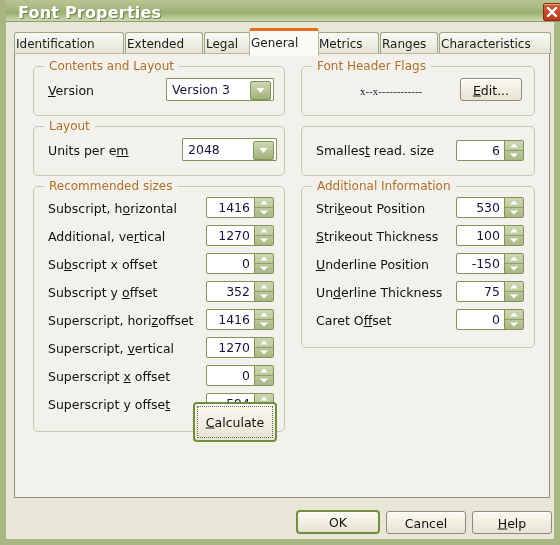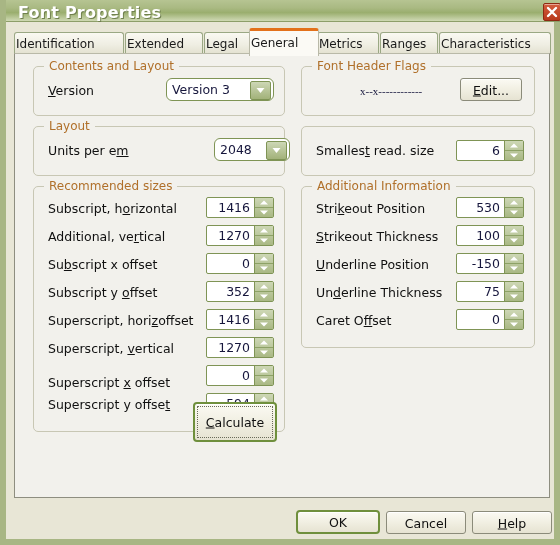--- a/index.html
+++ b/index.html
@@ -145,21 +145,21 @@
   .spin .btns .dn { bottom: 0; }
   .spin .btns .ar svg { position:absolute; left: 5px; top: 2px; }
 
   
   .combo {
     position: absolute;
     box-sizing: border-box;
     height: 23px;
     border: 1px solid #7f9455;
     background: #ffffff;
-    border-radius: 6px;
+    border-radius: 1px;
   }
   .combo .cval {
     position: absolute; left: 5px; top: 0; right: 24px; bottom: 0;
     font-size: 12.5px; color: #16163c; line-height: 21px;
     white-space: nowrap; overflow: hidden;
   }
   .combo .cbtn {
     position: absolute; right: 2px; top: 2px; width: 19px; height: 17px;
     background: linear-gradient(to bottom, #cdd7b5, #a2b27a);
     border: 1px solid #7f9455;
@@ -238,21 +238,21 @@
           <svg width="9" height="7" viewBox="0 0 9 7">
               <path d="M0.5 1 L4.5 6 L8.5 1" fill="#ffffff"></path>
             </svg>
         </div>
       </div>
     </div>
 
     <div class="group" style="left:18px; top:72px; width:252px; height:50px;">
       <div class="group-title">Layout</div>
       <div class="row-label" style="left:14px; top:16px;"><span>Units per e</span><u>m</u></div>
-      <div class="combo" style="left:180px; top:11px; width:76px;padding-left:30px;">
+      <div class="combo" style="left:148px; top:11px; width:95px;padding-left:30px;">
         <div class="cval">2048</div>
         <div class="cbtn">
           <svg width="9" height="7" viewBox="0 0 9 7">
               <path d="M0.5 1 L4.5 6 L8.5 1" fill="#ffffff"></path>
             </svg>
         </div>
       </div>
     </div>
 
     <div class="group" style="left:18px; top:132px; width:252px; height:246px;">
@@ -353,21 +353,21 @@
               </svg>
             </div>
           <div class="ar dn">
               <svg width="8" height="5" viewBox="0 0 8 5">
                 <path d="M0 0.5 L4 4.5 L8 0.5 Z" fill="#ffffff"></path>
               </svg>
             </div>
         </div>
       </div>
 
-      <div class="row-label" style="left:14px; top:188px;"><span>Superscript </span><u>x</u><span> offset</span></div>
+      <div class="row-label" style="left:14px; top:182px;"><span>Superscript </span><u>x</u><span> offset</span></div>
       <div class="spin" style="left:172px; top:178px; width:68px;">
         <div class="val">0</div>
         <div class="btns">
           <div class="ar up">
               <svg width="8" height="5" viewBox="0 0 8 5">
                 <path d="M0 4.5 L4 0.5 L8 4.5 Z" fill="#ffffff"></path>
               </svg>
             </div>
           <div class="ar dn">
               <svg width="8" height="5" viewBox="0 0 8 5">

